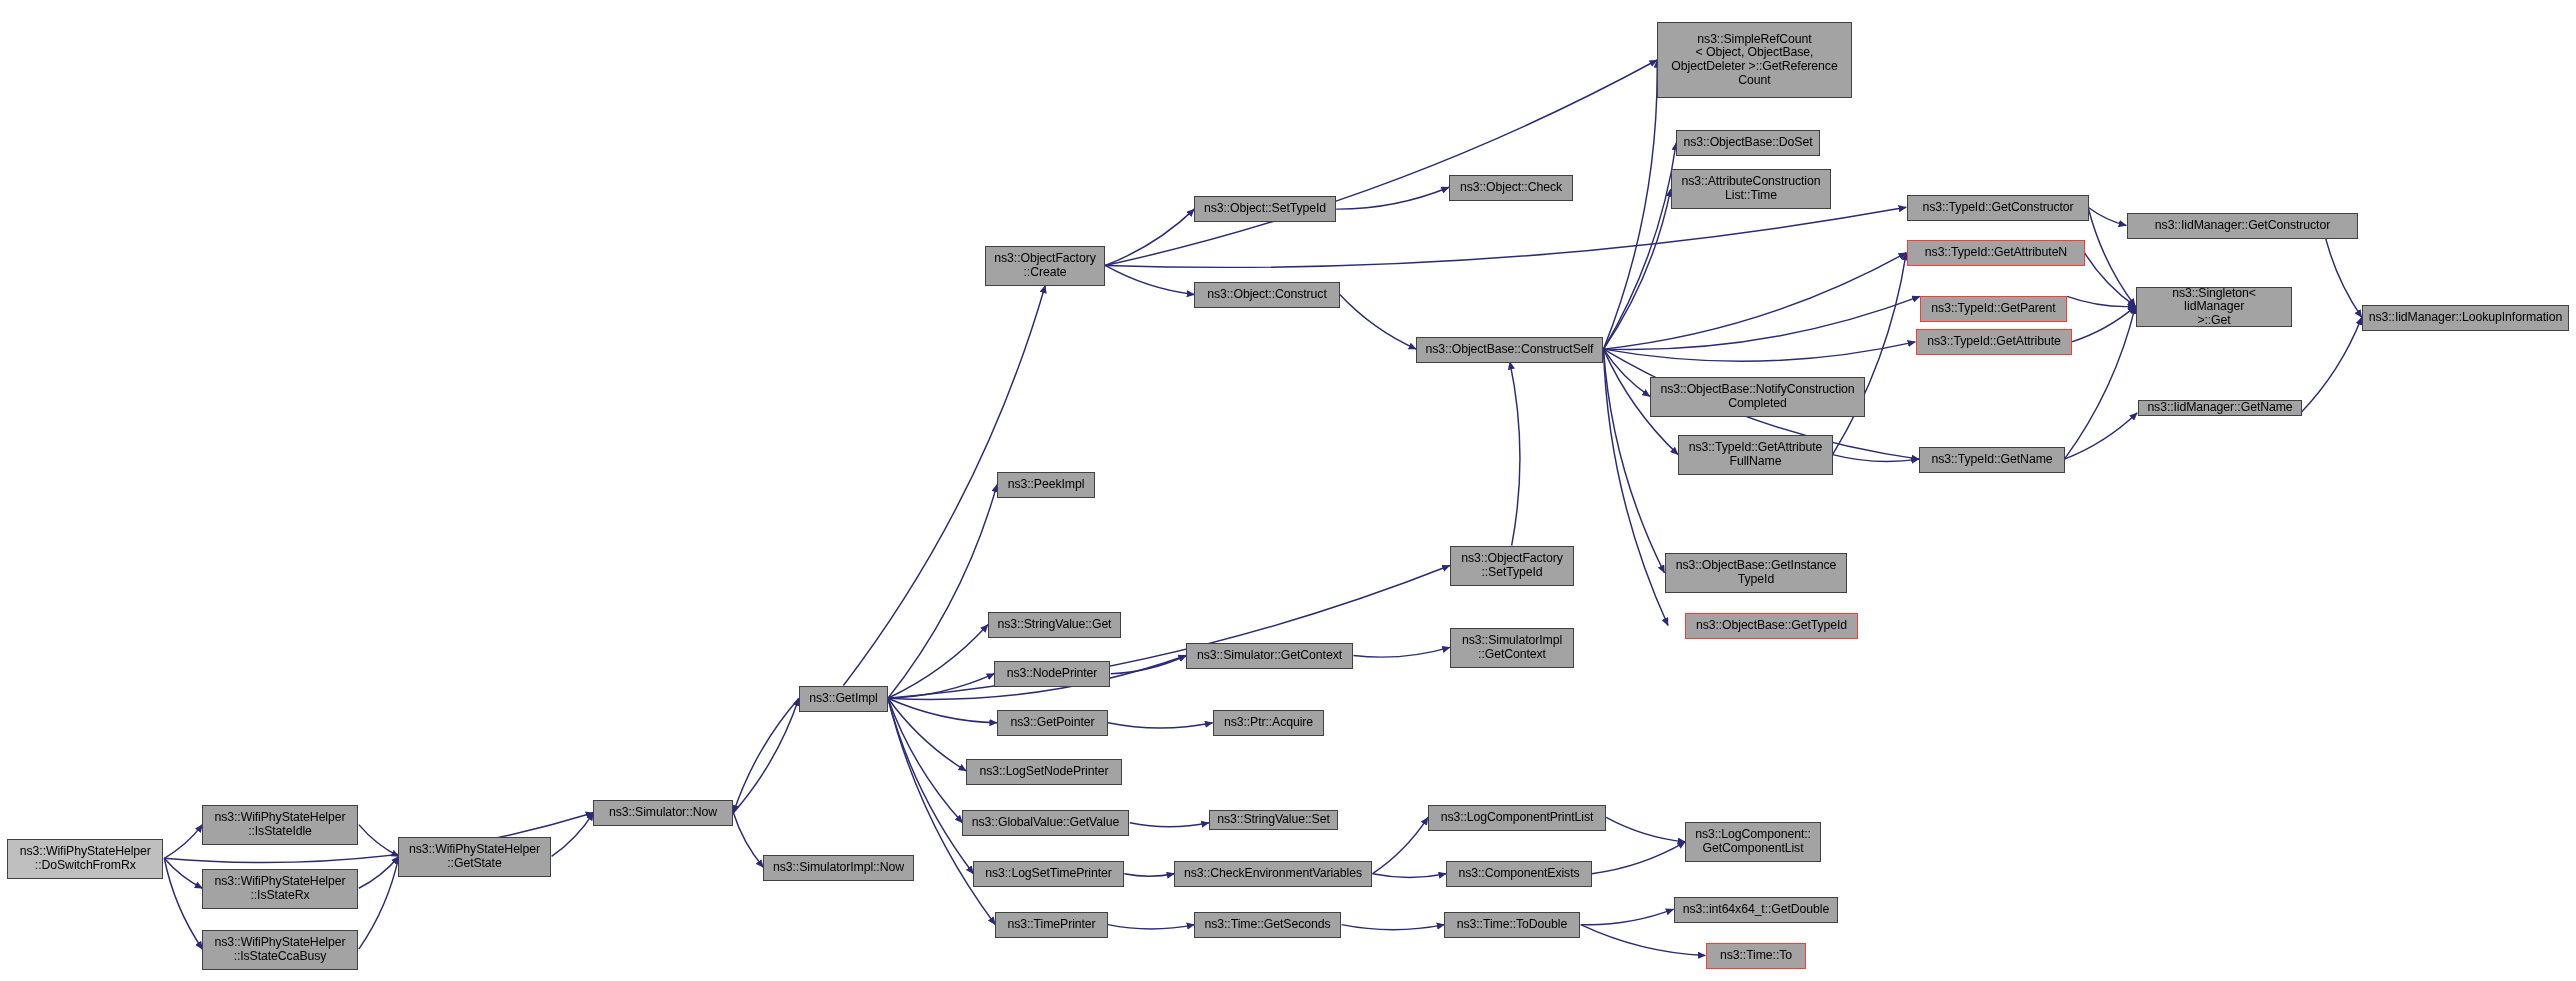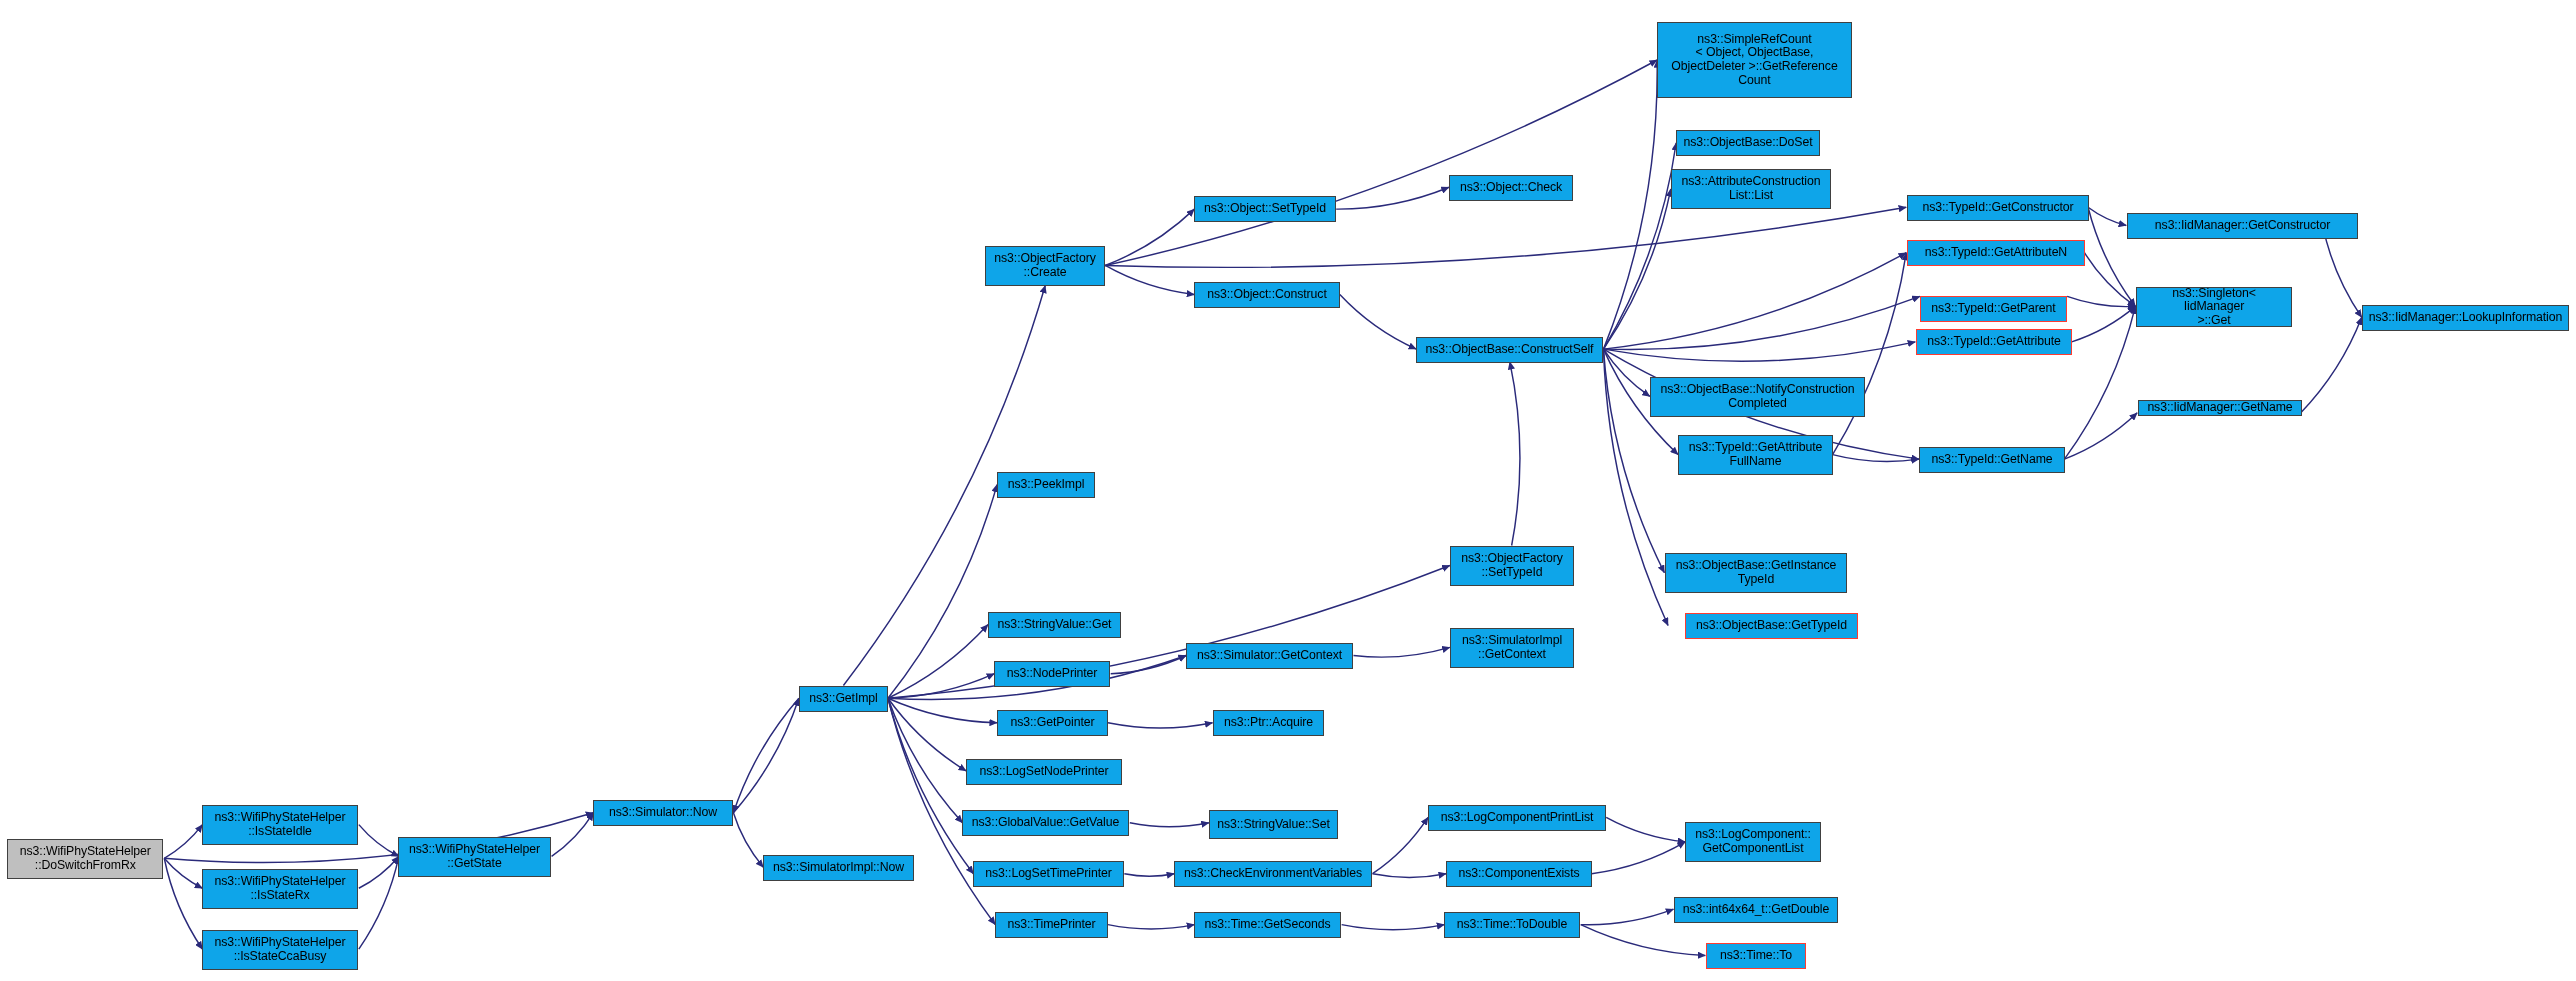--- a/index.html
+++ b/index.html
@@ -14,21 +14,21 @@
   }
   svg.edges{
     position:absolute;
     left:0; top:0;
     width:2576px; height:981px;
     pointer-events:none;
   }
   .node{
     position:absolute;
     box-sizing:border-box;
-    background:#0ea5e9;
+    background:#a3a3a3;
     border:0.9px solid #404040;
     display:flex;
     align-items:center;
     justify-content:center;
     text-align:center;
     color:#000000;
     font-size:12.3px;
     line-height:13.6px;
     letter-spacing:-0.1px;
     white-space:pre-line;
@@ -134,21 +134,21 @@
       <div class="node" style="left: 1194px; top: 196px; width: 142px; height: 25.5px;">ns3::Object::SetTypeId</div>
       <div class="node" style="left: 1194px; top: 282px; width: 146px; height: 25.5px;">ns3::Object::Construct</div>
       <div class="node" style="left: 1449px; top: 175px; width: 124px; height: 25.5px;">ns3::Object::Check</div>
       <div class="node" style="left: 1416px; top: 337px; width: 187px; height: 25.5px;">ns3::ObjectBase::ConstructSelf</div>
       <div class="node" style="left: 1657px; top: 22px; width: 195px; height: 76px;">ns3::SimpleRefCount
 &lt; Object, ObjectBase,
  ObjectDeleter &gt;::GetReference
 Count</div>
       <div class="node" style="left: 1676px; top: 130px; width: 144px; height: 25.5px;">ns3::ObjectBase::DoSet</div>
       <div class="node" style="left: 1671px; top: 169px; width: 160px; height: 40px;">ns3::AttributeConstruction
-List::List</div>
+List::Time</div>
       <div class="node" style="left: 1650px; top: 377px; width: 215px; height: 40px;">ns3::ObjectBase::NotifyConstruction
 Completed</div>
       <div class="node" style="left: 1678px; top: 435px; width: 155px; height: 40px;">ns3::TypeId::GetAttribute
 FullName</div>
       <div class="node" style="left: 1665px; top: 553px; width: 182px; height: 40px;">ns3::ObjectBase::GetInstance
 TypeId</div>
       <div class="node red" style="left: 1668px; top: 613px; width: 173px; height: 25.5px; margin-left: 17px;">ns3::ObjectBase::GetTypeId</div>
       <div class="node" style="left: 1907px; top: 195px; width: 182px; height: 25.5px;">ns3::TypeId::GetConstructor</div>
       <div class="node red" style="left: 1907px; top: 240px; width: 178px; height: 25.5px;">ns3::TypeId::GetAttributeN</div>
       <div class="node red" style="left: 1920px; top: 284px; width: 147px; height: 25.5px; margin-top: 12px;">ns3::TypeId::GetParent</div>
@@ -166,21 +166,21 @@
 ::GetContext</div>
       <div class="node" style="left: 988px; top: 612px; width: 133px; height: 25.5px;">ns3::StringValue::Get</div>
       <div class="node" style="left: 994px; top: 661px; width: 116px; height: 25.5px;">ns3::NodePrinter</div>
       <div class="node" style="left: 997px; top: 710px; width: 111px; height: 25.5px;">ns3::GetPointer</div>
       <div class="node" style="left: 966px; top: 759px; width: 156px; height: 25.5px;">ns3::LogSetNodePrinter</div>
       <div class="node" style="left: 962px; top: 810px; width: 167px; height: 25.5px;">ns3::GlobalValue::GetValue</div>
       <div class="node" style="left: 973px; top: 861px; width: 151px; height: 25.5px;">ns3::LogSetTimePrinter</div>
       <div class="node" style="left: 995px; top: 912px; width: 113px; height: 25.5px;">ns3::TimePrinter</div>
       <div class="node" style="left: 1186px; top: 643px; width: 167px; height: 25.5px;">ns3::Simulator::GetContext</div>
       <div class="node" style="left: 1213px; top: 710px; width: 111px; height: 25.5px;">ns3::Ptr::Acquire</div>
-      <div class="node" style="left: 1209px; top: 810px; width: 129px; height: 29px;">ns3::StringValue::Set</div>
+      <div class="node" style="left: 1209px; top: 810px; width: 129px; height: 20px;">ns3::StringValue::Set</div>
       <div class="node" style="left: 1174px; top: 861px; width: 198px; height: 25.5px;">ns3::CheckEnvironmentVariables</div>
       <div class="node" style="left: 1194px; top: 912px; width: 147px; height: 25.5px;">ns3::Time::GetSeconds</div>
       <div class="node" style="left: 1428px; top: 805px; width: 178px; height: 25.5px;">ns3::LogComponentPrintList</div>
       <div class="node" style="left: 1446px; top: 861px; width: 146px; height: 25.5px; text-align: right;">ns3::ComponentExists</div>
       <div class="node" style="left: 1444px; top: 912px; width: 136px; height: 25.5px;">ns3::Time::ToDouble</div>
       <div class="node" style="left: 1685px; top: 822px; width: 136px; height: 40px;">ns3::LogComponent::
 GetComponentList</div>
       <div class="node" style="left: 1674px; top: 897px; width: 164px; height: 25.5px;">ns3::int64x64_t::GetDouble</div>
       <div class="node red" style="left: 1706px; top: 943px; width: 100px; height: 25.5px;">ns3::Time::To</div>
     </div>

